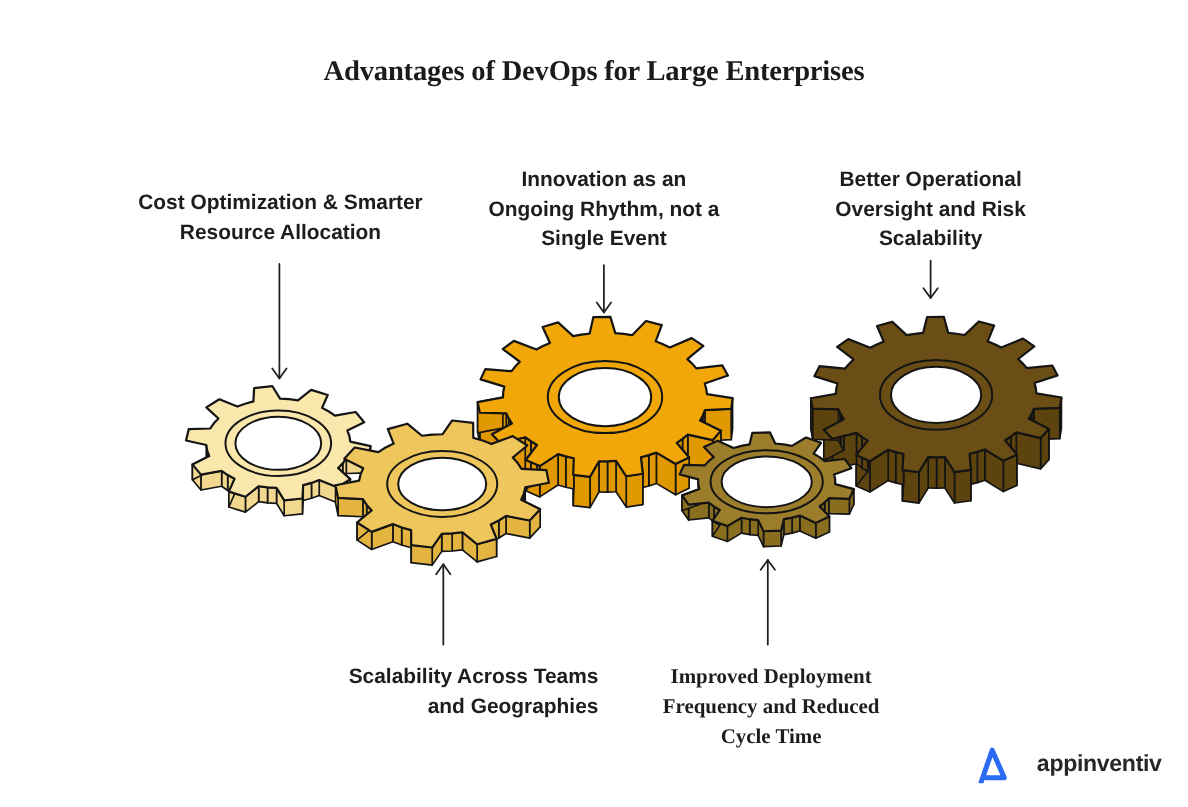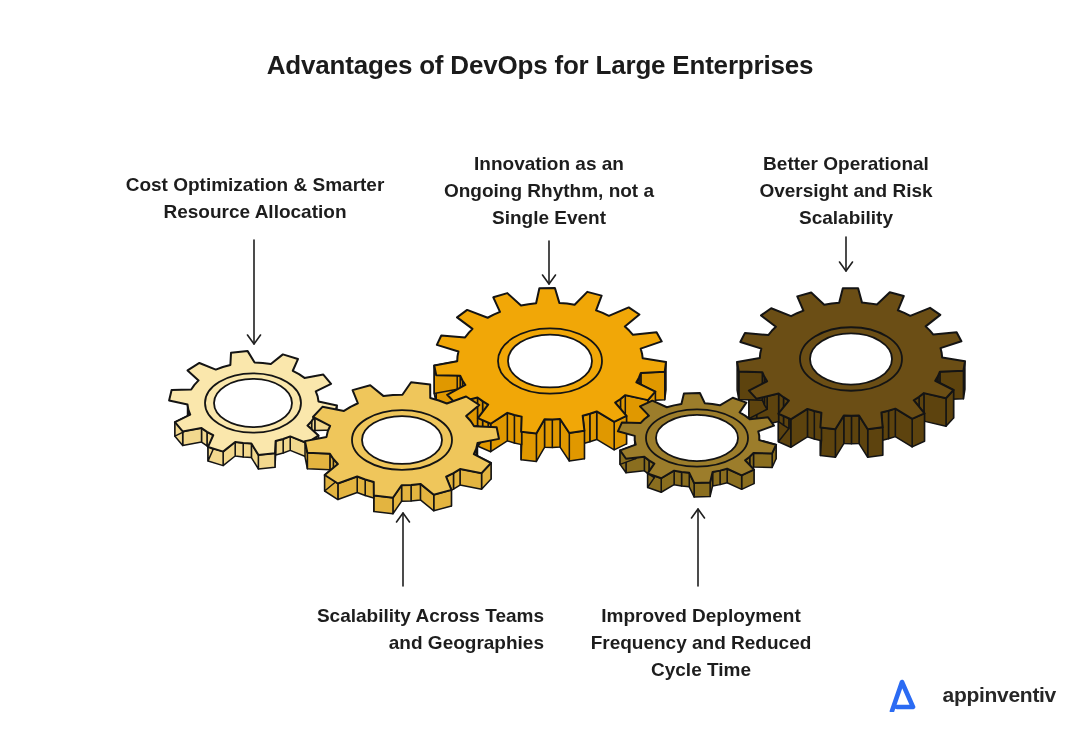--- a/index.html
+++ b/index.html
@@ -2,32 +2,32 @@
 <html><head>
 <meta charset="utf-8">
 <style>
   html,body{margin:0;padding:0;background:#ffffff;}
   .stage{
     position:relative;width:1080px;height:734px;background:#ffffff;overflow:hidden;
     font-family:"Liberation Sans",sans-serif;color:#1b1b1b;
   }
   .title{
     position:absolute;top:50px;left:0;right:0;margin:0;text-align:center;
-    font-size:26px;font-weight:700;letter-spacing:-0.2px;color:#1b1b1b;
+    font-size:26px;font-weight:700;letter-spacing:-0.2px;color:#1b1b1b;font-family:Liberation Serif, serif;
   }
   #gfx{position:absolute;left:0;top:0;}
   .gear-label{
     position:absolute;text-align:center;font-size:19px;font-weight:700;
     line-height:27px;color:#1d1d1d;white-space:pre-line;letter-spacing:0;
   }
   .label-cost        {left:95px;  top:171px; width:320px;}
   .label-innovation  {left:424px; top:150px; width:250px;}
   .label-oversight   {left:731px; top:150px; width:230px;}
   .label-scalability {left:264px; top:602px; width:280px;text-align:right;}
-  .label-deployment  {left:570px; top:602px; width:262px;}
+  .label-deployment  {left:570px; top:602px; width:262px;font-family:Liberation Serif, serif;}
   .logo{
     position:absolute;right:24px;bottom:22px;display:flex;align-items:center;gap:24px;
   }
   .logo-text{
     font-size:21px;font-weight:700;letter-spacing:-0.3px;color:#272727;
   }
 </style>
 </head>
 <body>
 

